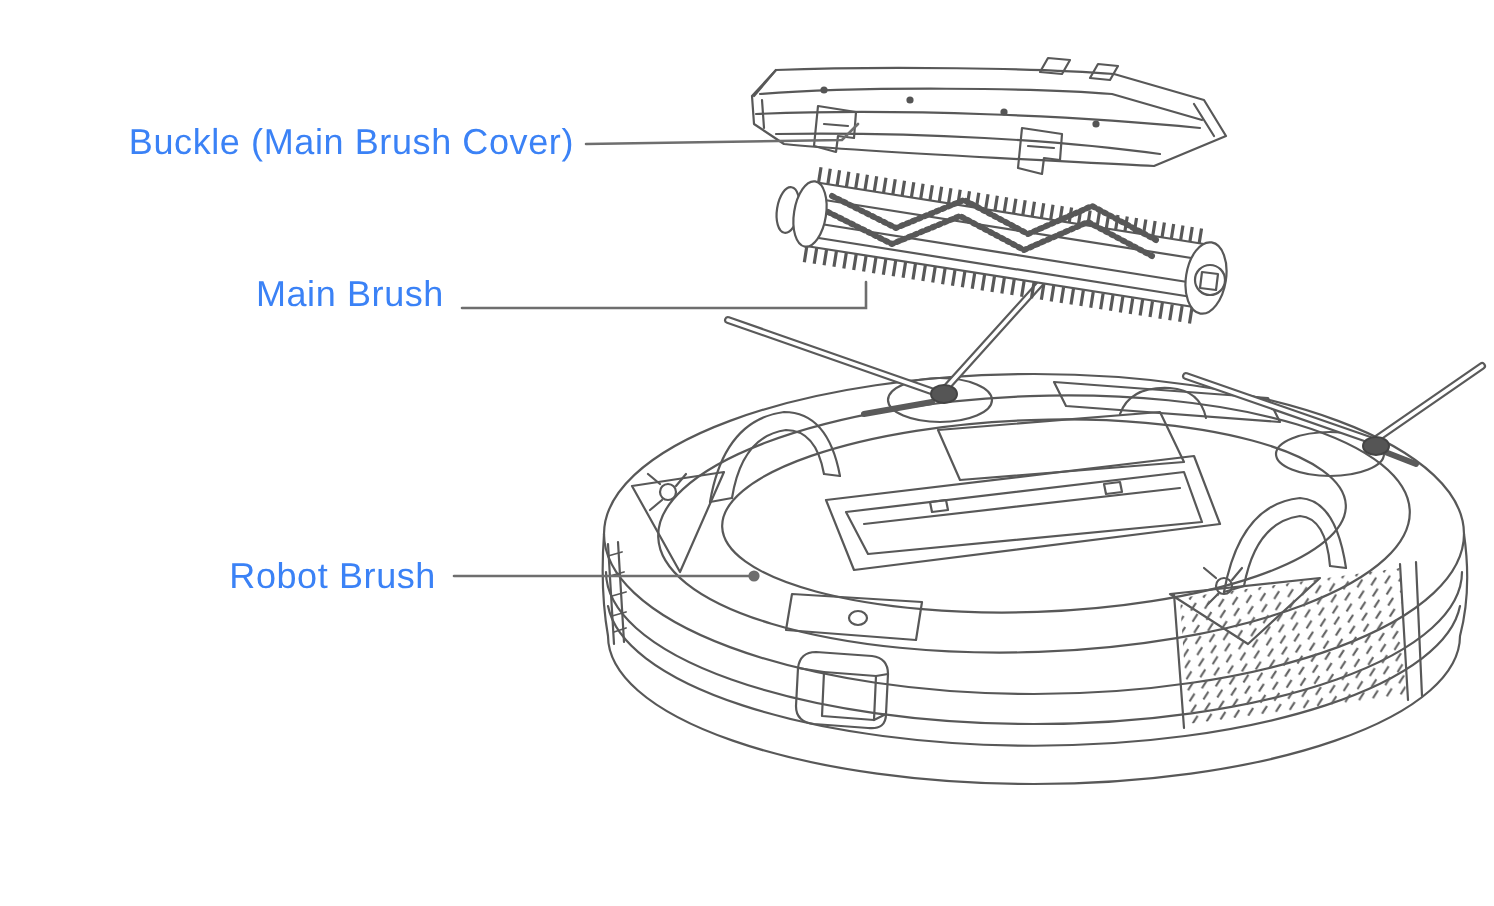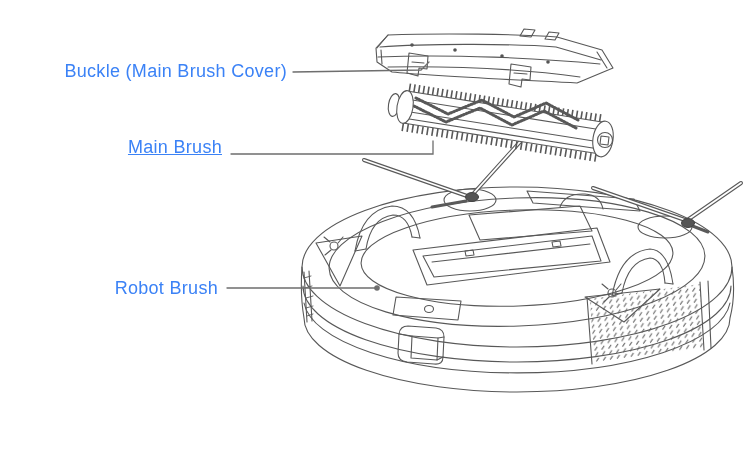--- a/index.html
+++ b/index.html
@@ -14,21 +14,21 @@
   .part-label{
     position:absolute;
     color:#3b82f6;
     font-size:18px;
     line-height:22px;
     letter-spacing:.3px;
     white-space:nowrap;
     text-align:right;
   }
   .lbl-buckle{top:60px;right:460px;}
-  .lbl-mainbrush{top:136px;right:525px;text-decoration:underline;}
+  .lbl-mainbrush{top:136px;right:525px;}
   .lbl-robot{top:277px;right:529px;}
 </style>
 </head>
 <body>
 
 <div id="stage">
 
   <svg width="747" height="453" viewBox="0 0 747 453">
     <defs>
       <pattern id="ventpat" width="7" height="5.6" patternUnits="userSpaceOnUse" patternTransform="rotate(-8)">

